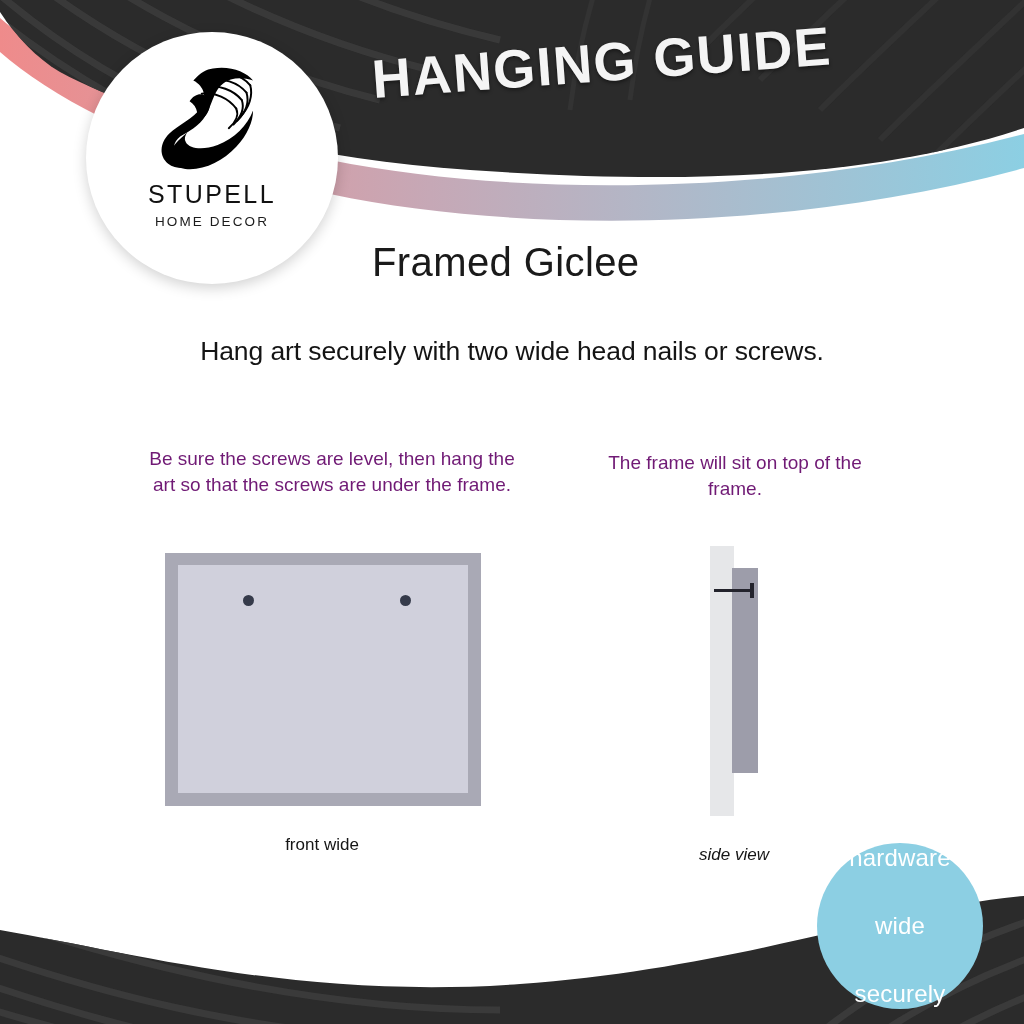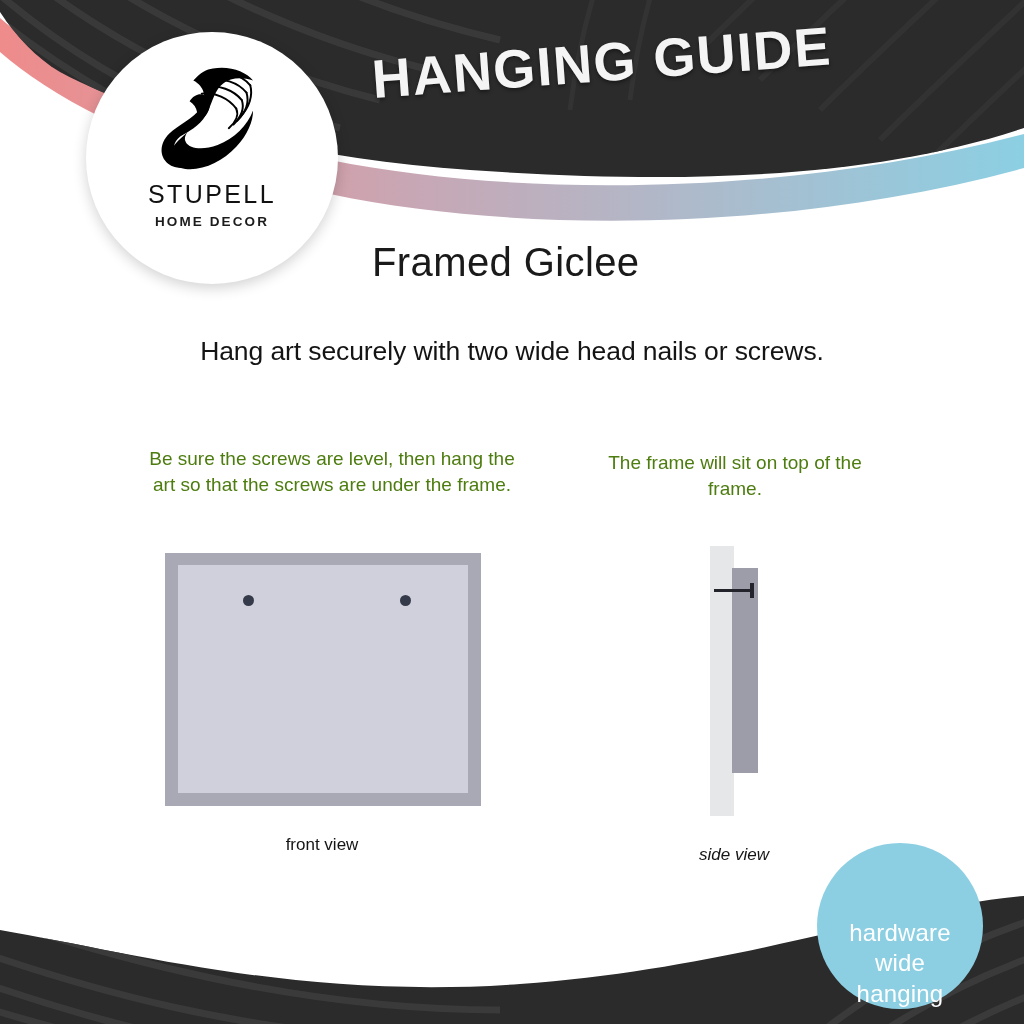--- a/index.html
+++ b/index.html
@@ -54,21 +54,21 @@
     letter-spacing: 2.4px;
     color: #111111;
     margin-top: 4px;
     font-weight: 400;
   }
   #logo-subwordmark {
     font-size: 13.5px;
     letter-spacing: 2.1px;
     color: #1c1c1c;
     margin-top: 5px;
-    font-weight: 700;
+    font-weight: 400;
   }
 
   
   #header-title {
     position: absolute;
     left: 372px;
     top: 48px;
     width: 520px;
     color: #f4f4f4;
     font-size: 54px;
@@ -106,21 +106,21 @@
     letter-spacing: -0.1px;
     z-index: 5;
   }
 
   
   .caption {
     position: absolute;
     text-align: center;
     font-size: 19px;
     line-height: 1.38;
-    color: #4d7c0f;
+    color: #701a75;
     z-index: 5;
   }
   #caption-front {
     left: 142px;
     top: 446px;
     width: 380px;
   }
   #caption-side {
     left: 585px;
     top: 450px;
@@ -217,21 +217,21 @@
     position: absolute;
     left: 817px;
     top: 843px;
     width: 166px;
     height: 166px;
     border-radius: 50%;
     background: #8ccfe3;
     display: flex;
     flex-direction: column;
     align-items: center;
-    justify-content: flex-end;
+    justify-content: space-between;
     z-index: 8;
   }
   #hardware-badge div {
     color: #ffffff;
     font-size: 24px;
     line-height: 1.27;
     letter-spacing: 0.2px;
     text-align: center;
   }
 </style>
@@ -339,30 +339,30 @@
 
   <div class="caption" id="caption-front">Be sure the screws are level, then hang the art so that the screws are under the frame.</div>
 
   <div id="front-view-frame">
     <div id="front-view-mat">
       <span class="screw-dot" id="screw-dot-left"></span>
       <span class="screw-dot" id="screw-dot-right"></span>
     </div>
   </div>
 
-  <div class="view-label" id="label-front-view">front view</div>
+  <div class="view-label" id="label-front-view">front wide</div>
 
   <div class="caption" id="caption-side">The frame will sit on top of the frame.</div>
 
   <div id="side-view-wall"></div>
   <div id="side-view-frame"></div>
   <div id="side-view-nail"></div>
   <div id="side-view-nail-head"></div>
 
   <div class="view-label" id="label-side-view">side view</div>
 
   <div id="hardware-badge">
     <div>hardware</div>
     <div>wide</div>
-    <div>hanging</div>
+    <div>securely</div>
   </div>
 
 </div>
 
 </body></html>

